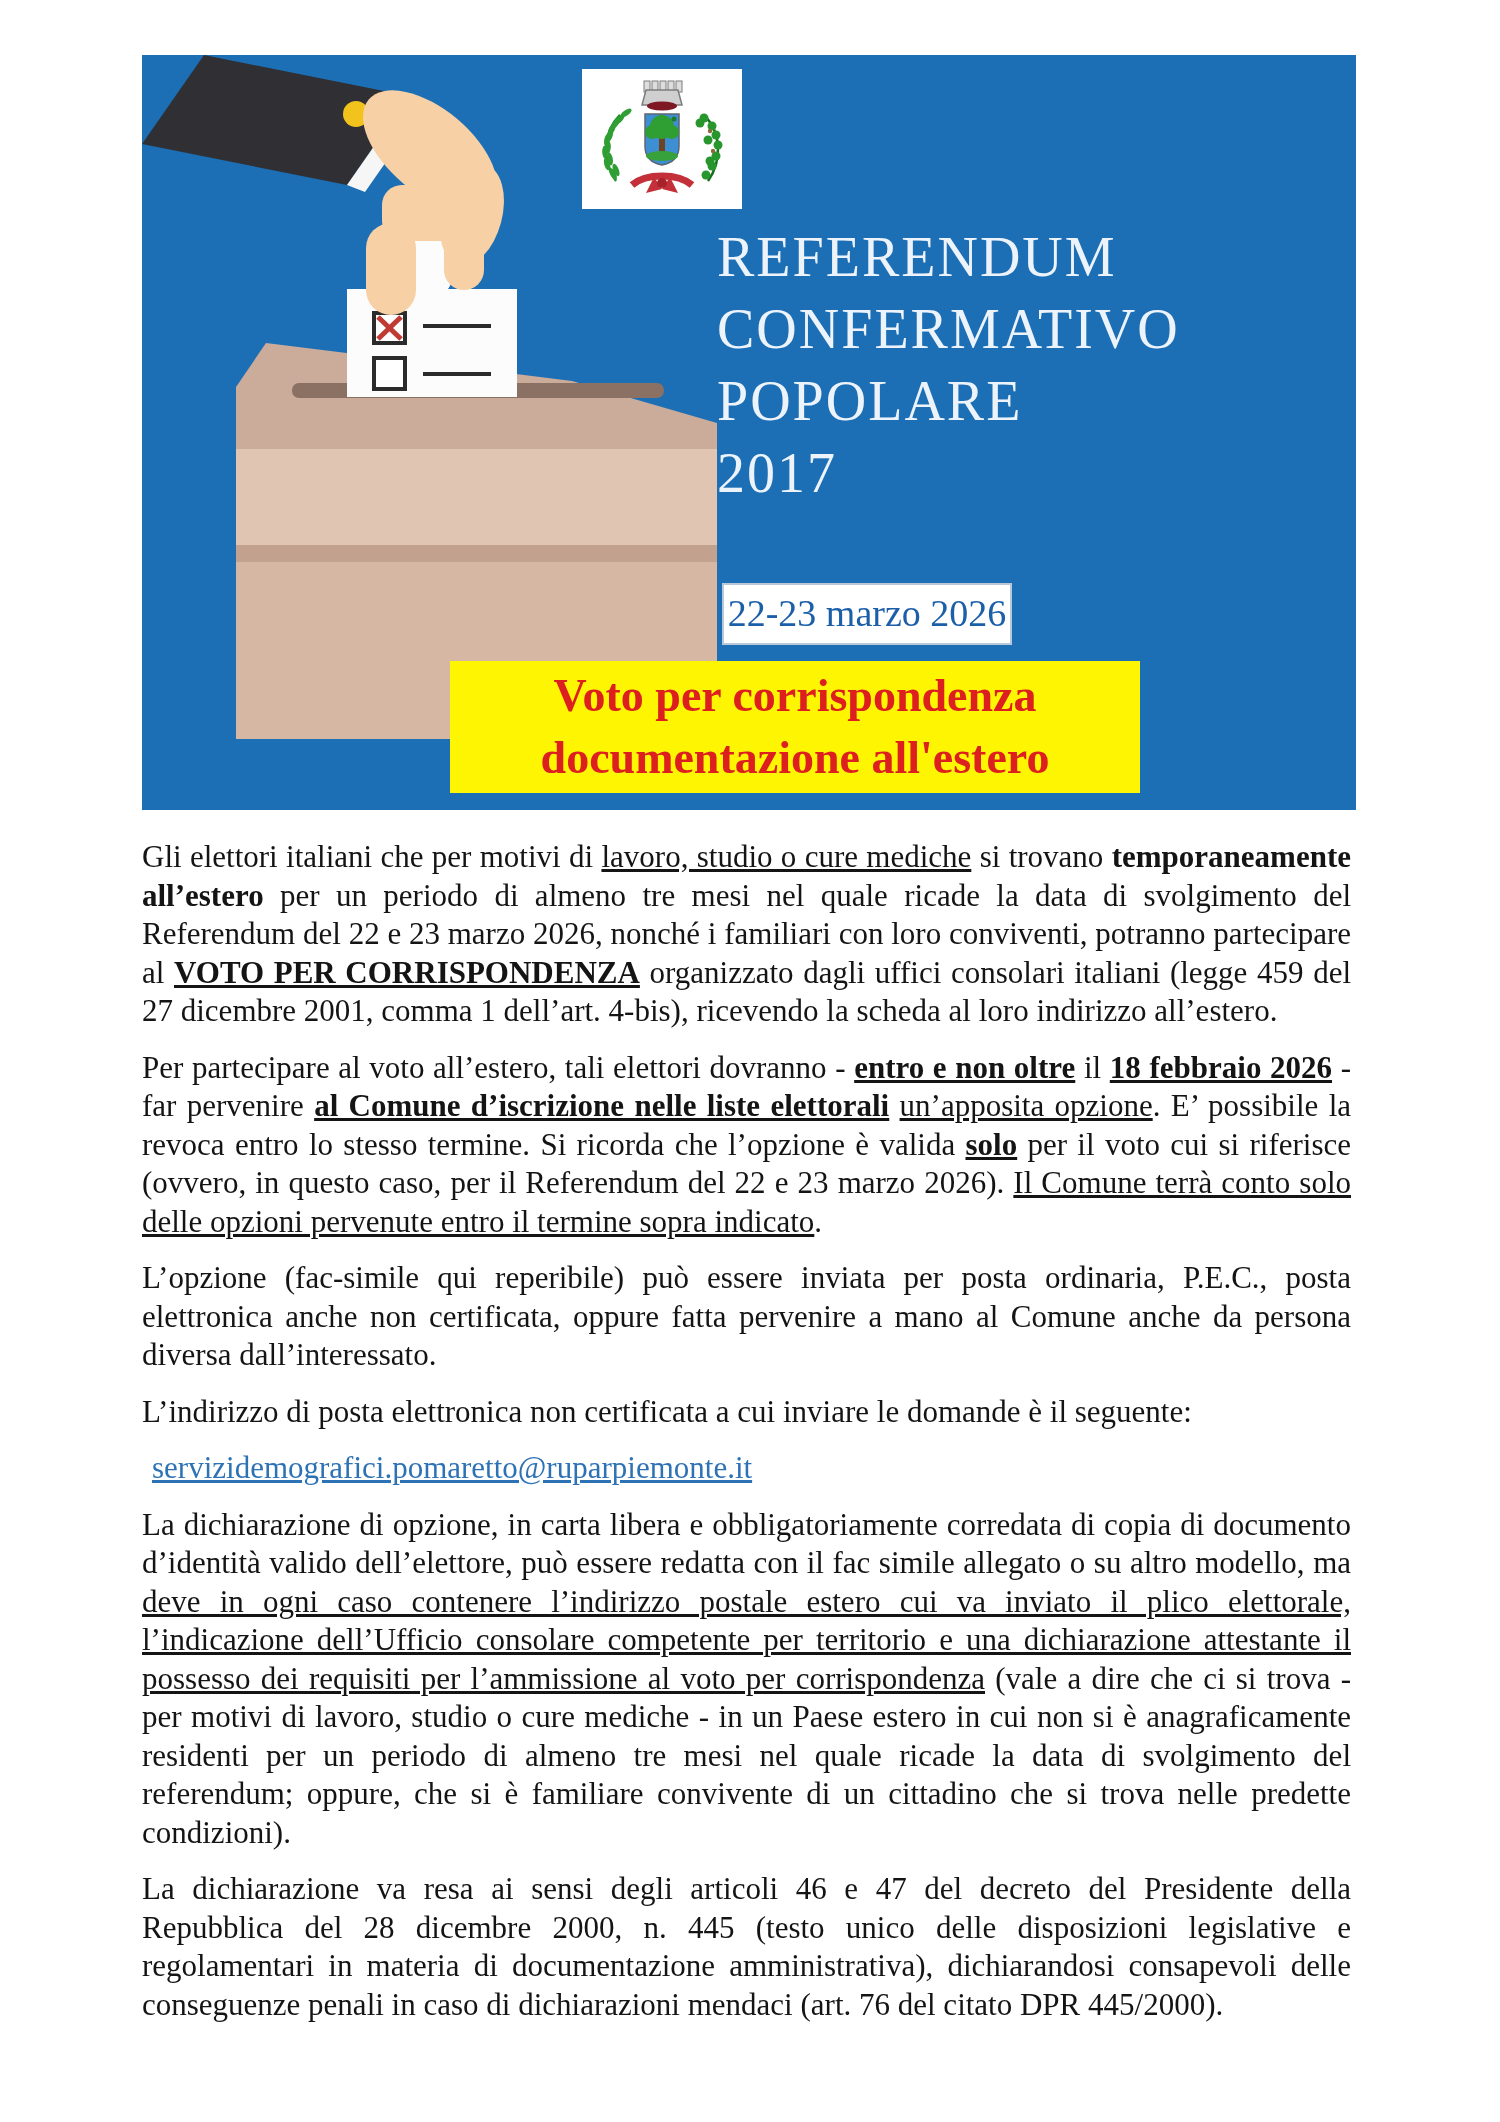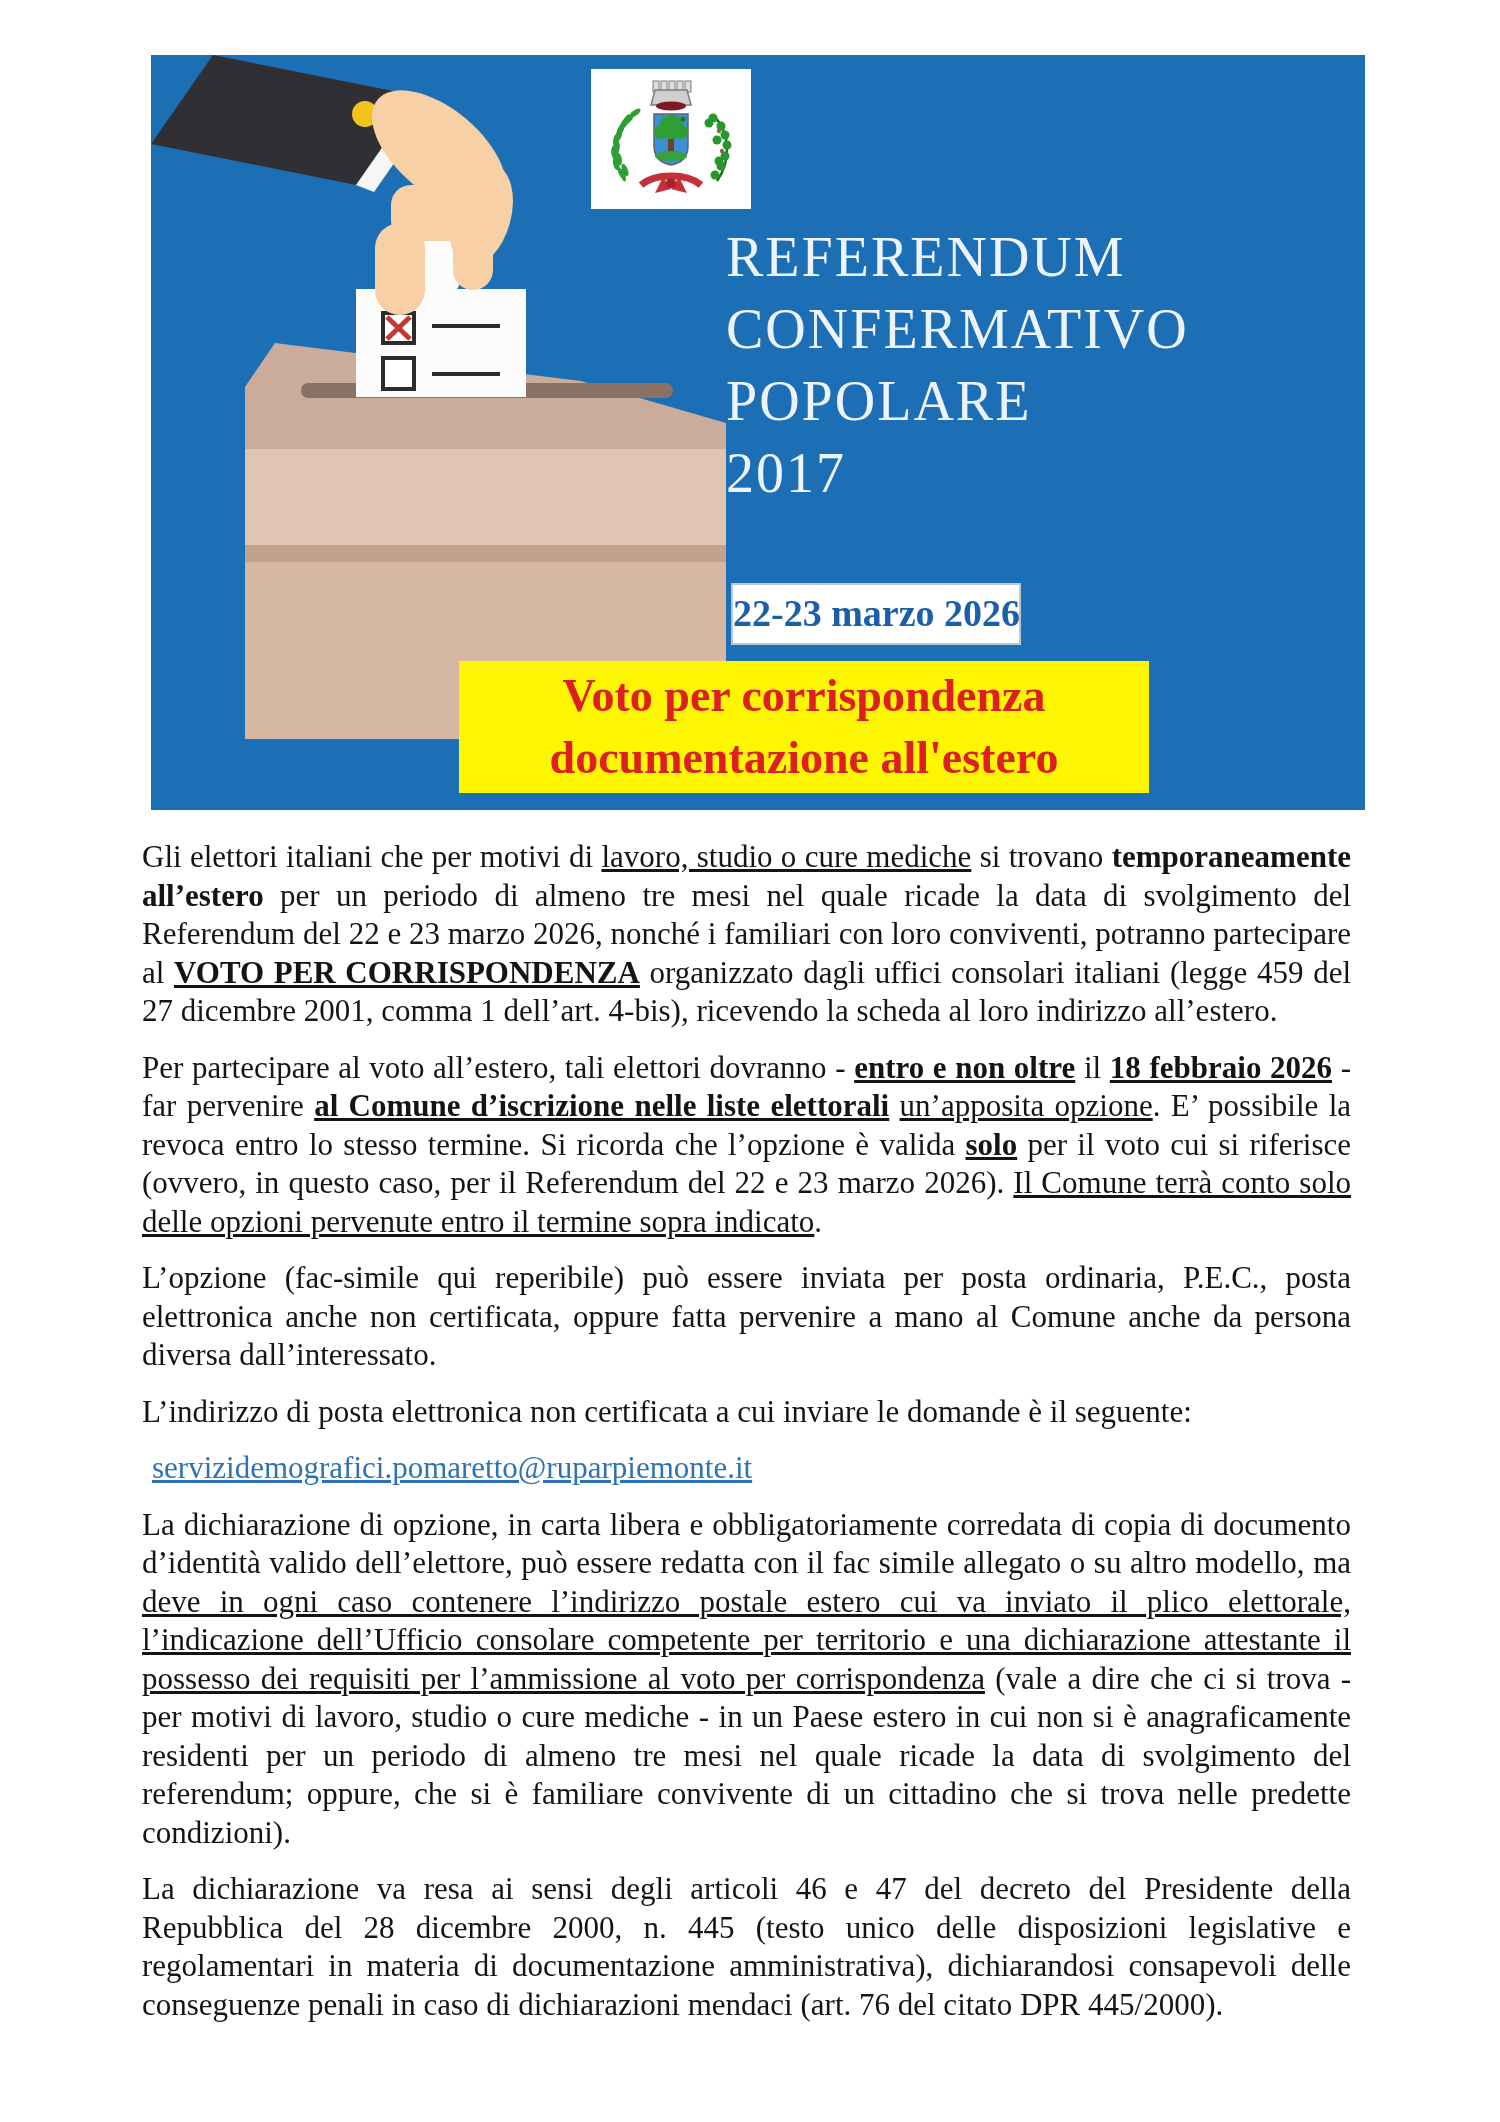--- a/index.html
+++ b/index.html
@@ -1,28 +1,28 @@
 <!DOCTYPE html>
 <html style="--c-page-bg: #ffffff; --c-banner-bg: #1c6fb5; --c-title-color: #edf3fa; --c-date-bg: #ffffff; --c-date-text: #1c5fa9; --c-highlight-bg: #fdf501; --c-highlight-text: #dd1f1f; --c-link: #2e72b6; --c-text: #141414; --c-sleeve: #303034; --c-cuff: #f6f6f6; --c-button: #f2c31c; --c-skin: #f8d0a5; --c-paper: #fcfcfc; --c-ink: #2b2b2b; --c-cross: #bf3a33; --c-tan-top: #cbab9a; --c-tan-light: #dfc5b2; --c-tan-shadow: #c2a28f; --c-tan-front: #d6b7a4; --c-slot: #8a7164; --c-crest-bg: #ffffff;"><head>
 <meta charset="utf-8">
 <style>
   html,body{margin:0;padding:0;}
   body{width:1500px;height:2122px;background:var(--c-page-bg,#fff);position:relative;
        font-family:"Liberation Serif",serif;}
-  .banner{position:absolute;left:151px;top:55px;width:1214px;height:755px;
+  .banner{position:absolute;left:142px;top:55px;width:1214px;height:755px;
           background:var(--c-banner-bg);overflow:hidden;}
   .illu{position:absolute;left:0;top:0;width:1214px;height:755px;display:block;}
   .crest{position:absolute;left:440px;top:14px;width:160px;height:140px;
          background:var(--c-crest-bg);}
   .crest svg{display:block;width:160px;height:140px;}
   .title{position:absolute;left:575px;top:166px;font-size:56px;line-height:72px;
          color:var(--c-title-color);letter-spacing:2px;white-space:nowrap;}
   .datebox{position:absolute;left:580px;top:528px;width:290px;height:62px;
            background:var(--c-date-bg);border:2px solid #b9c8d9;box-sizing:border-box;
-           text-align:center;line-height:56px;font-size:38px;font-weight:bold;
+           text-align:center;line-height:56px;font-size:38px;font-weight:normal;
            color:var(--c-date-text);white-space:nowrap;}
   .hlbox{position:absolute;left:308px;top:606px;width:690px;height:132px;
          background:var(--c-highlight-bg);color:var(--c-highlight-text);
          text-align:center;font-weight:bold;font-size:46px;line-height:62px;
          padding-top:4px;box-sizing:border-box;}
   .bodytext{position:absolute;left:142px;top:838px;width:1213px;
             font-size:31px;line-height:38.5px;color:var(--c-text);
             text-align:justify;}
   .bodytext p{margin:0 4px 18px 0;}
   .bodytext .b{font-weight:bold;}

